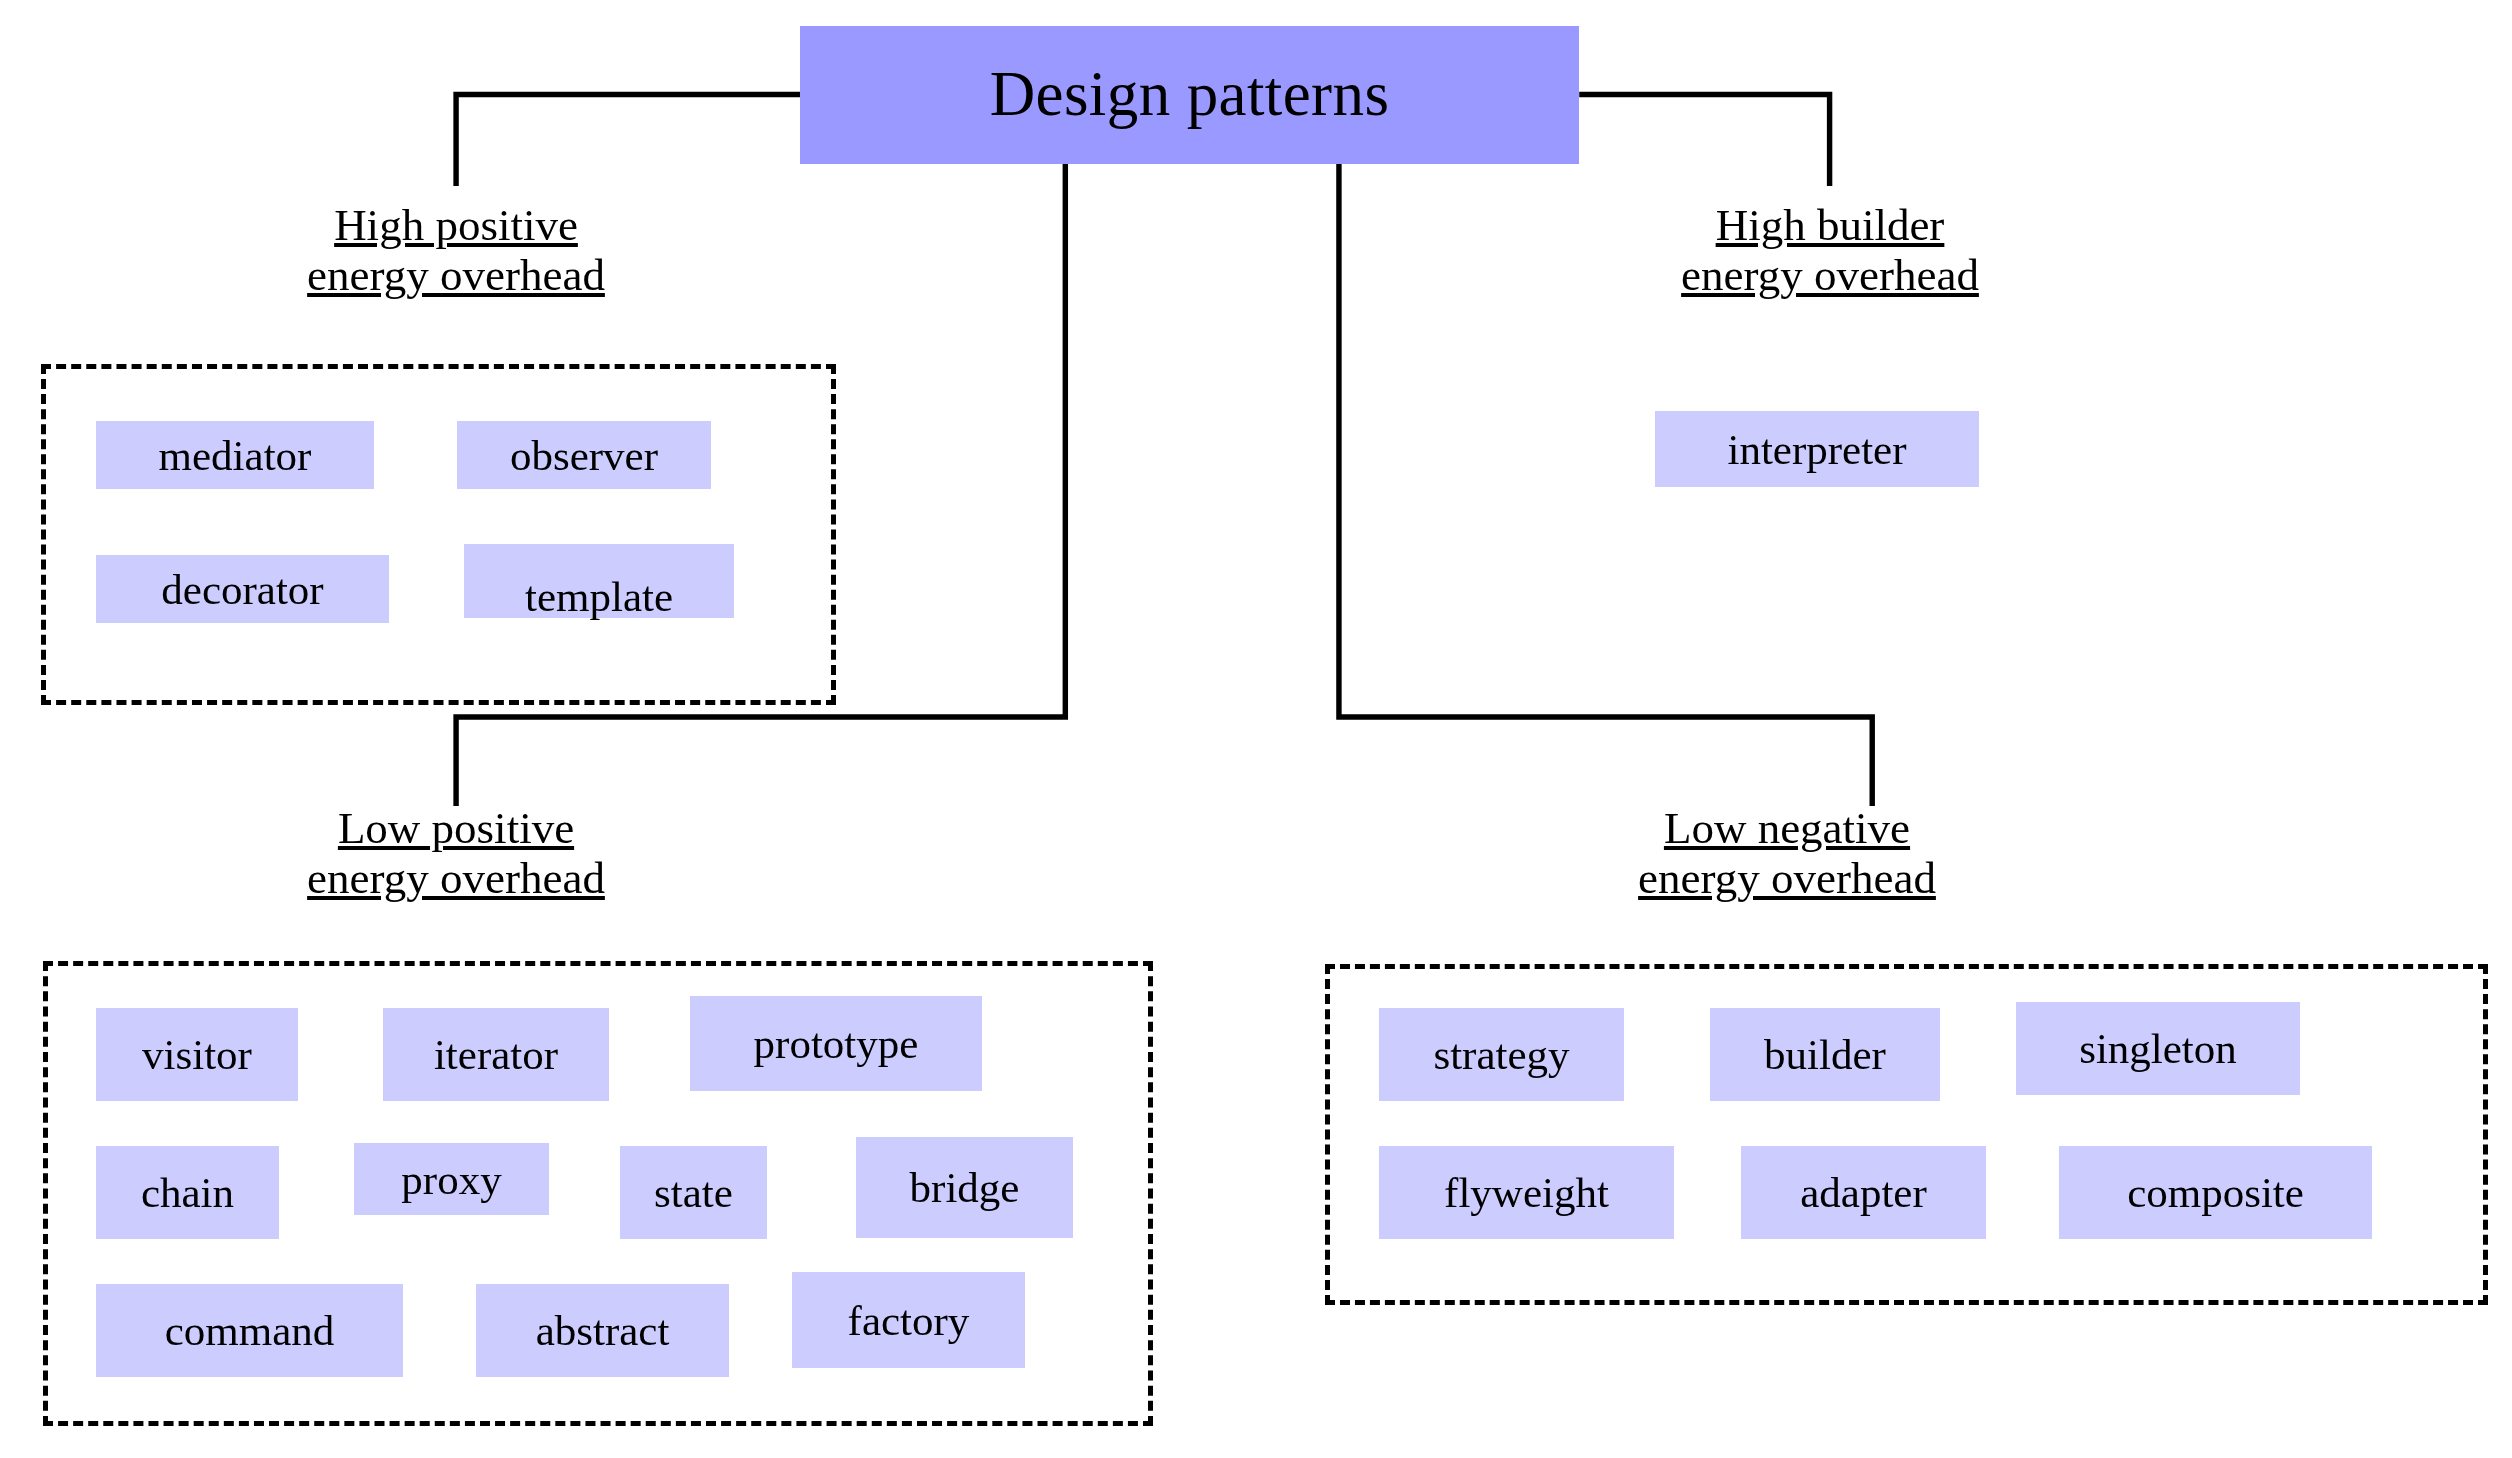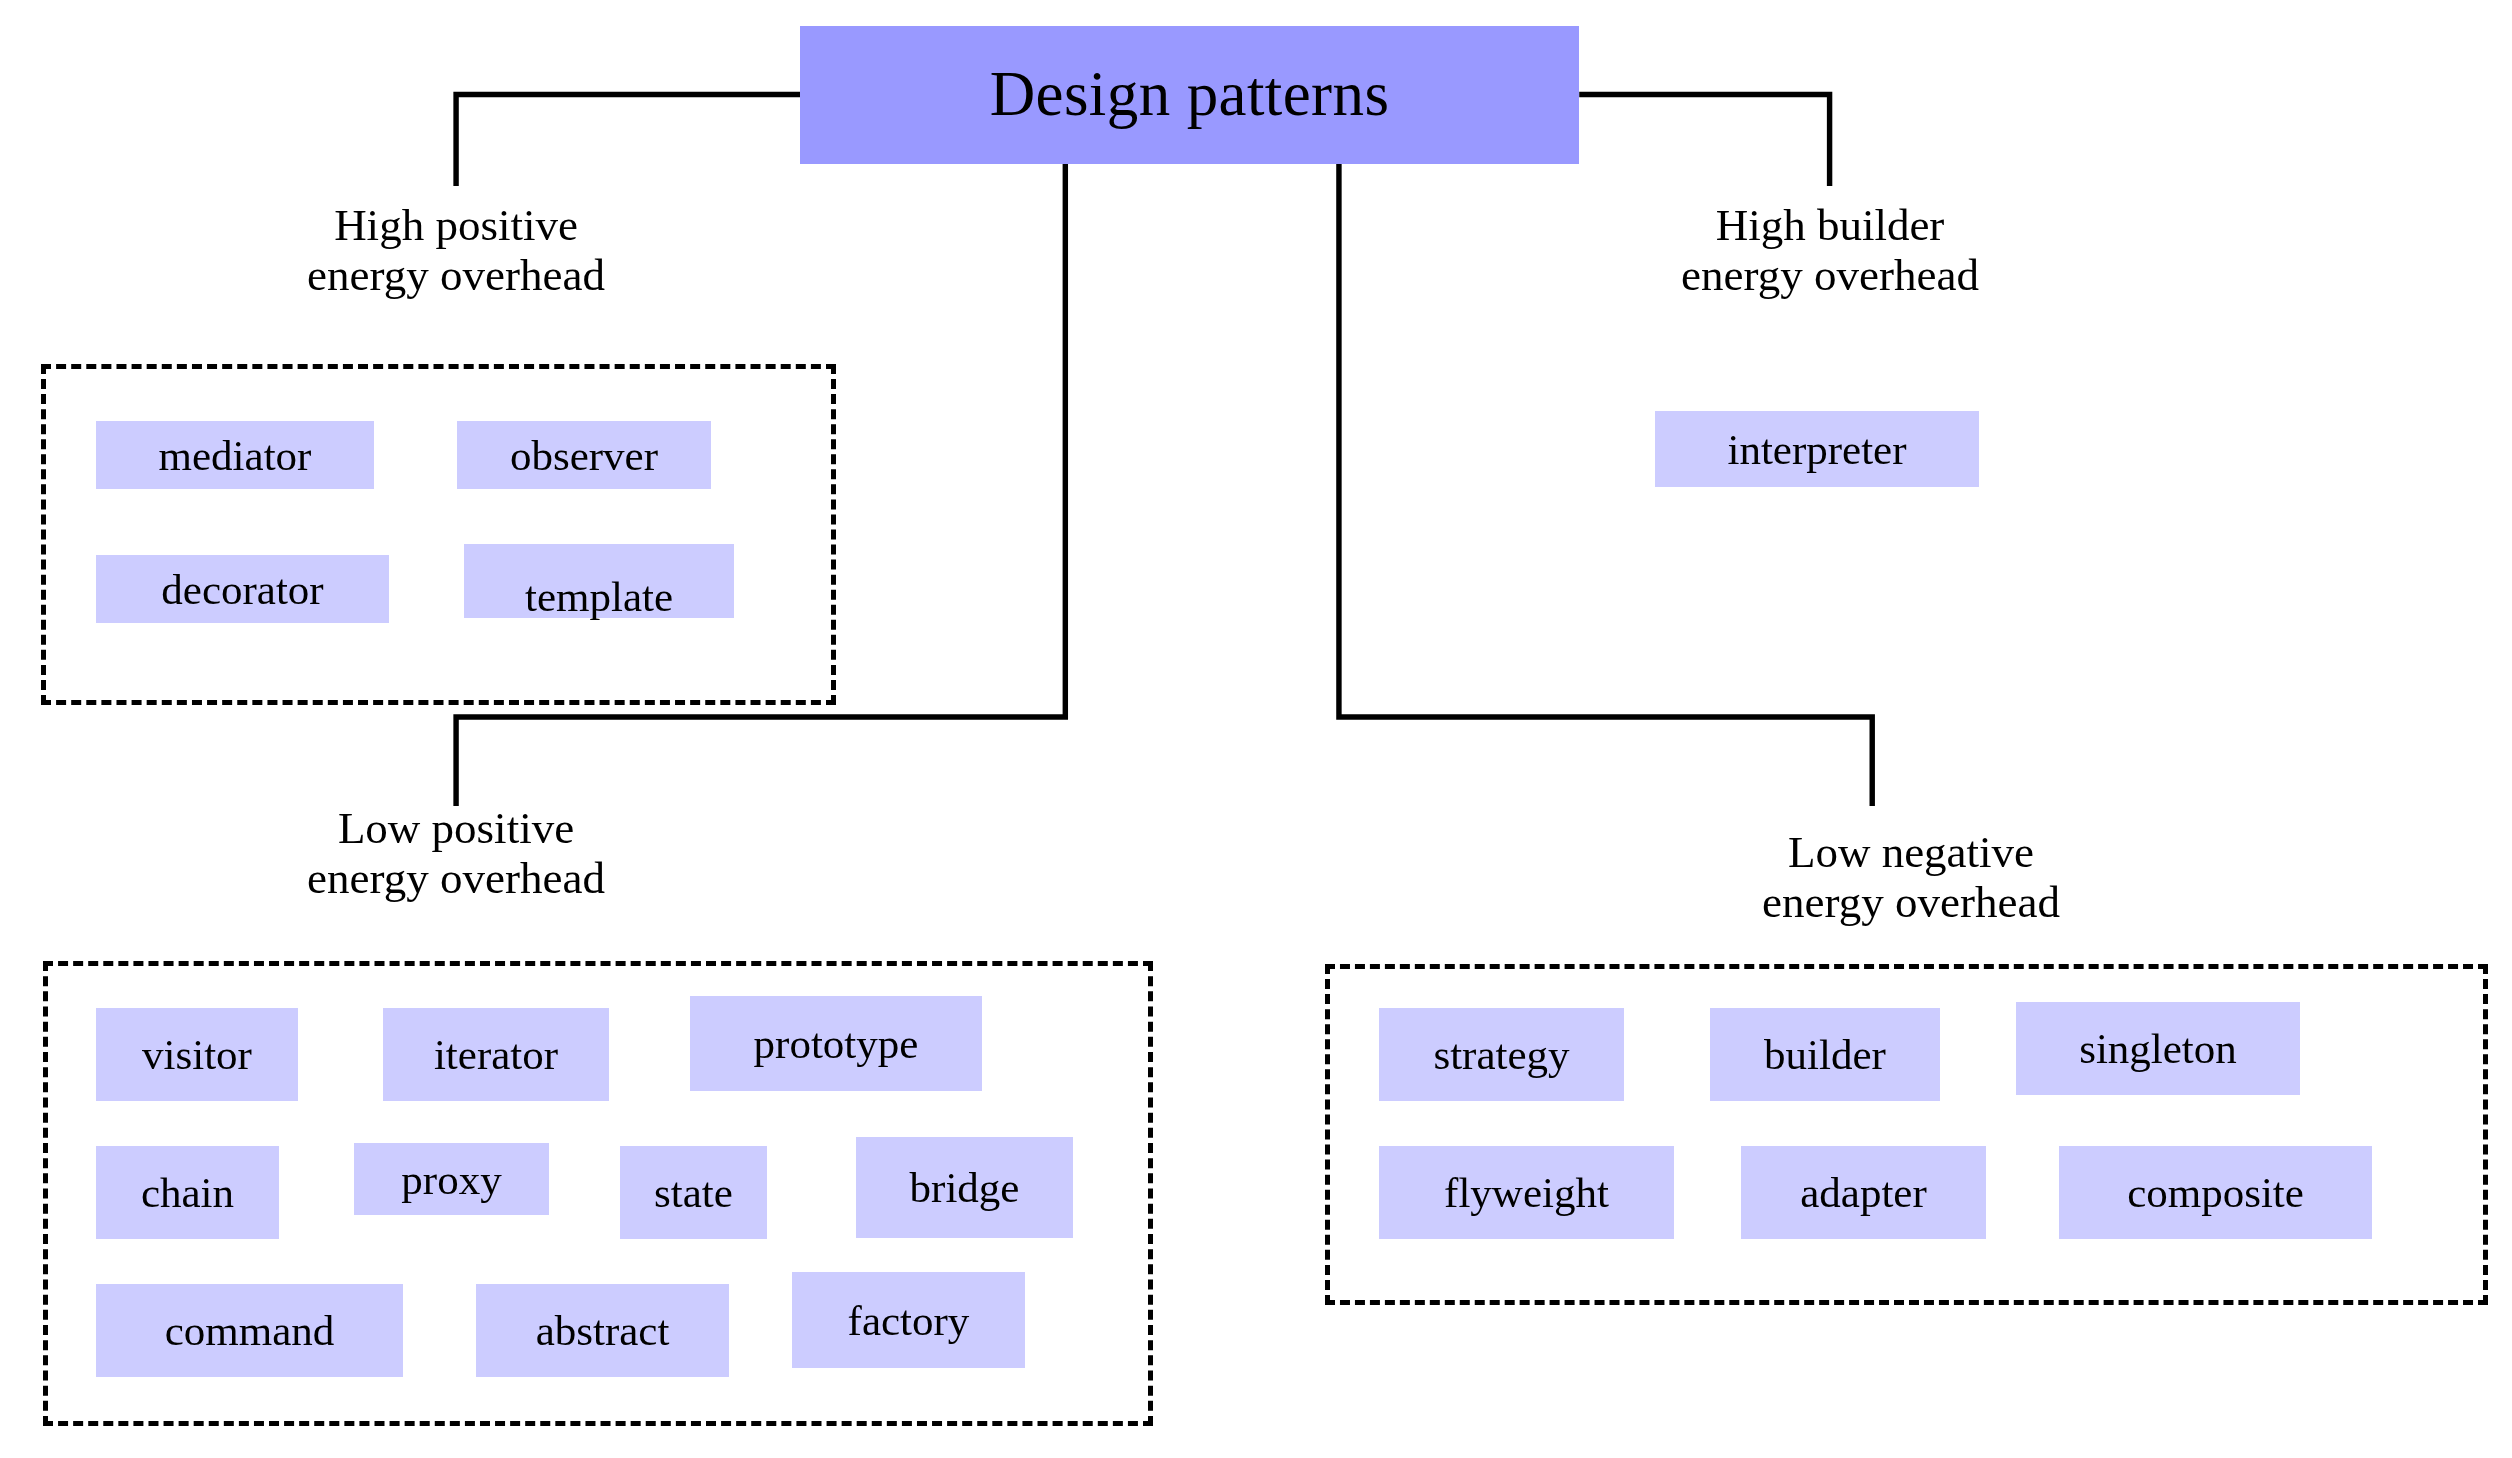--- a/index.html
+++ b/index.html
@@ -43,21 +43,21 @@
     white-space: nowrap;
   }
   
   .caption {
     position: absolute;
     text-align: center;
     font-size: 45px;
     line-height: 1.12;
     white-space: nowrap;
   }
-  .caption .cap-line { display: block; }
+  .caption .cap-line { display: block; text-decoration: underline; }
   
   .group-frame {
     position: absolute;
     border: 5.4px dashed #000000;
     box-sizing: border-box;
     background: transparent;
   }
   
   .chip {
     position: absolute;
@@ -153,21 +153,21 @@
   <div class="chip" style="left:96px; top:1284px; width:307px; height:93px;">
     <span>command</span>
   </div>
   <div class="chip" style="left:476px; top:1284px; width:253px; height:93px;">
     <span>abstract</span>
   </div>
   <div class="chip" style="left:792px; top:1272px; width:233px; height:96px;">
     <span>factory</span>
   </div>
 
-  <div class="caption" style="left:1570px; top:803px; width:682px;margin-top:24px;">
+  <div class="caption" style="left:1446px; top:803px; width:682px;">
     <span class="cap-line">Low negative</span>
     <span class="cap-line">energy overhead</span>
   </div>
 
   <div class="group-frame" style="left:1325px; top:964px; width:1163px; height:341px;"></div>
 
   <div class="chip" style="left:1379px; top:1008px; width:245px; height:93px;">
     <span>strategy</span>
   </div>
   <div class="chip" style="left:1710px; top:1008px; width:230px; height:93px;">

